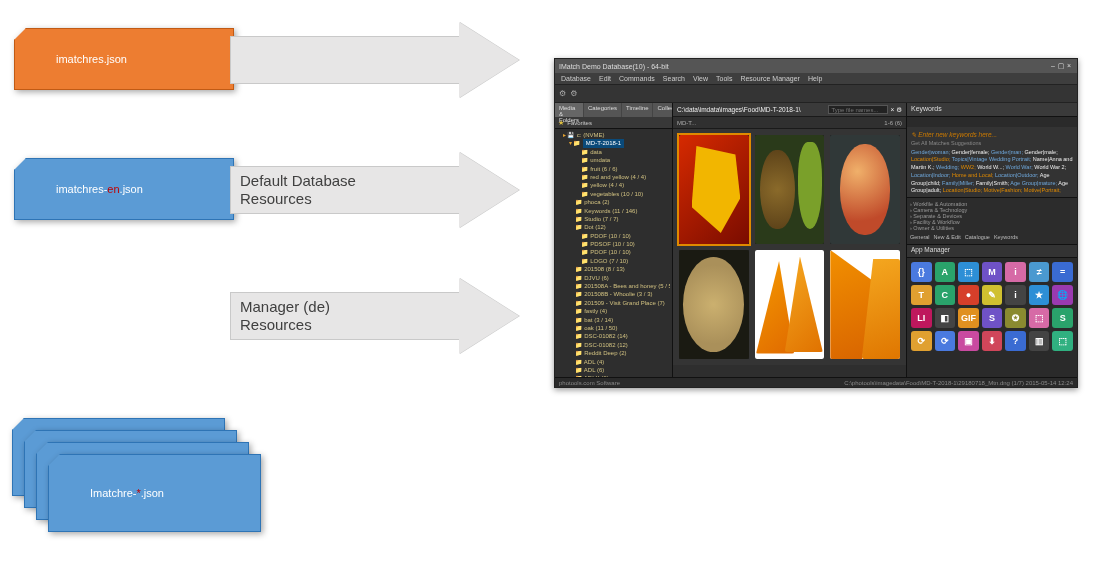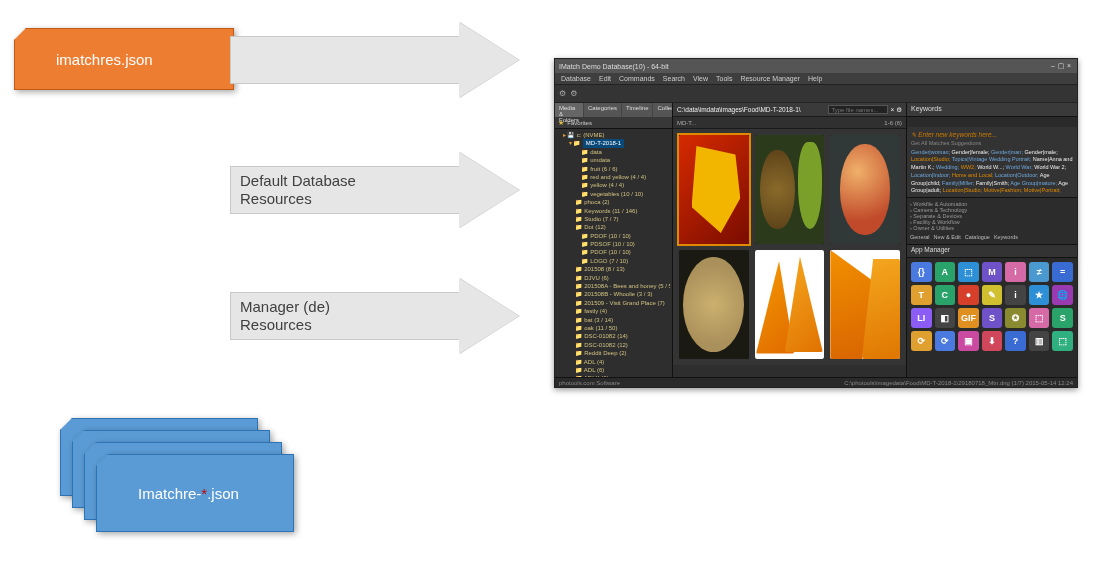--- a/index.html
+++ b/index.html
@@ -6,21 +6,21 @@
 body { width: 1100px; height: 562px; background: #fff; font-family: "Segoe UI", Arial, sans-serif; position: relative; overflow: hidden; }
 
 .canvas { position: relative; width: 100%; height: 100%; }
 
 
 .file-shape {
   position: absolute;
   width: 220px;
   height: 62px;
   color: #fff;
-  font-size: 15px;
+  font-size: 11px;
   padding-left: 42px;
   display: flex;
   align-items: center;
   filter: drop-shadow(2px 2px 3px rgba(0,0,0,0.35));
 }
 .file-shape .shape-bg {
   position: absolute; inset: 0;
   clip-path: polygon(0 0, 10% 0, 10% 30%, 22% 30%, 22% 0, 100% 0, 100% 100%, 0 100%);
   
 }
@@ -50,21 +50,21 @@
   z-index: -1;
 }
 .arrow-block .text {
   position: absolute; left: 10px; top: 16px; height: 44px;
   display: flex; flex-direction: column; justify-content: center;
   font-size: 15px; color: #404040; line-height: 1.2;
 }
 
 
 .stack-wrap { position: absolute; left: 12px; top: 418px; }
-.stack-wrap .file-shape { position: absolute; width: 198px; height: 78px; margin-left: 48px; }
+.stack-wrap .file-shape { position: absolute; width: 213px; height: 78px; }
 
 
 .app-window {
   position: absolute;
   left: 554px; top: 58px;
   width: 524px; height: 330px;
   background: #3a3a3a;
   border: 1px solid #222;
   box-shadow: 0 2px 6px rgba(0,0,0,0.4);
   font-size: 8px; color: #ccc;
@@ -126,20 +126,26 @@
   </div>
 
   <div class="arrow-block" style="left:230px; top:152px;">
     <div class="head-border"></div>
       <div class="body"></div>
       <div class="head"></div>
     <div class="text">
       <span>Default Database</span>
       <span>Resources</span>
     </div>
+  </div>
+  <div class="file-shape blue" style="left:14px; top:158px;">
+    <div class="shape-bg"></div>
+    <span class="label">
+      <span>imatchres-</span><span class="red">en</span><span>.json</span>
+    </span>
   </div>
 
   <div class="arrow-block" style="left:230px; top:278px;">
     <div class="head-border"></div>
       <div class="body"></div>
       <div class="head"></div>
     <div class="text">
       <span>Manager (de)</span>
       <span>Resources</span>
     </div>
@@ -307,21 +313,21 @@
             <div class="app-icon" style="background: rgb(214, 106, 166);">i</div>
             <div class="app-icon" style="background: rgb(74, 153, 208);">≠</div>
             <div class="app-icon" style="background: rgb(58, 107, 210);">=</div>
             <div class="app-icon" style="background: rgb(224, 160, 48);">T</div>
             <div class="app-icon" style="background: rgb(42, 163, 107);">C</div>
             <div class="app-icon" style="background: rgb(214, 63, 42);">●</div>
             <div class="app-icon" style="background: rgb(208, 192, 48);">✎</div>
             <div class="app-icon" style="background: rgb(68, 68, 68);">i</div>
             <div class="app-icon" style="background: rgb(45, 143, 214);">★</div>
             <div class="app-icon" style="background: rgb(154, 58, 176);">🌐</div>
-            <div class="app-icon" style="background: #8b5cf6;">LI</div>
+            <div class="app-icon" style="background: #be185d;">LI</div>
             <div class="app-icon" style="background: rgb(68, 68, 68);">◧</div>
             <div class="app-icon" style="background: rgb(224, 144, 32);">GIF</div>
             <div class="app-icon" style="background: rgb(111, 82, 199);">S</div>
             <div class="app-icon" style="background: rgb(138, 138, 48);">✪</div>
             <div class="app-icon" style="background: rgb(214, 106, 166);">⬚</div>
             <div class="app-icon" style="background: rgb(42, 163, 107);">S</div>
             <div class="app-icon" style="background: rgb(224, 160, 48);">⟳</div>
             <div class="app-icon" style="background: rgb(74, 122, 223);">⟳</div>
             <div class="app-icon" style="background: rgb(201, 74, 160);">▣</div>
             <div class="app-icon" style="background: rgb(208, 70, 90);">⬇</div>

